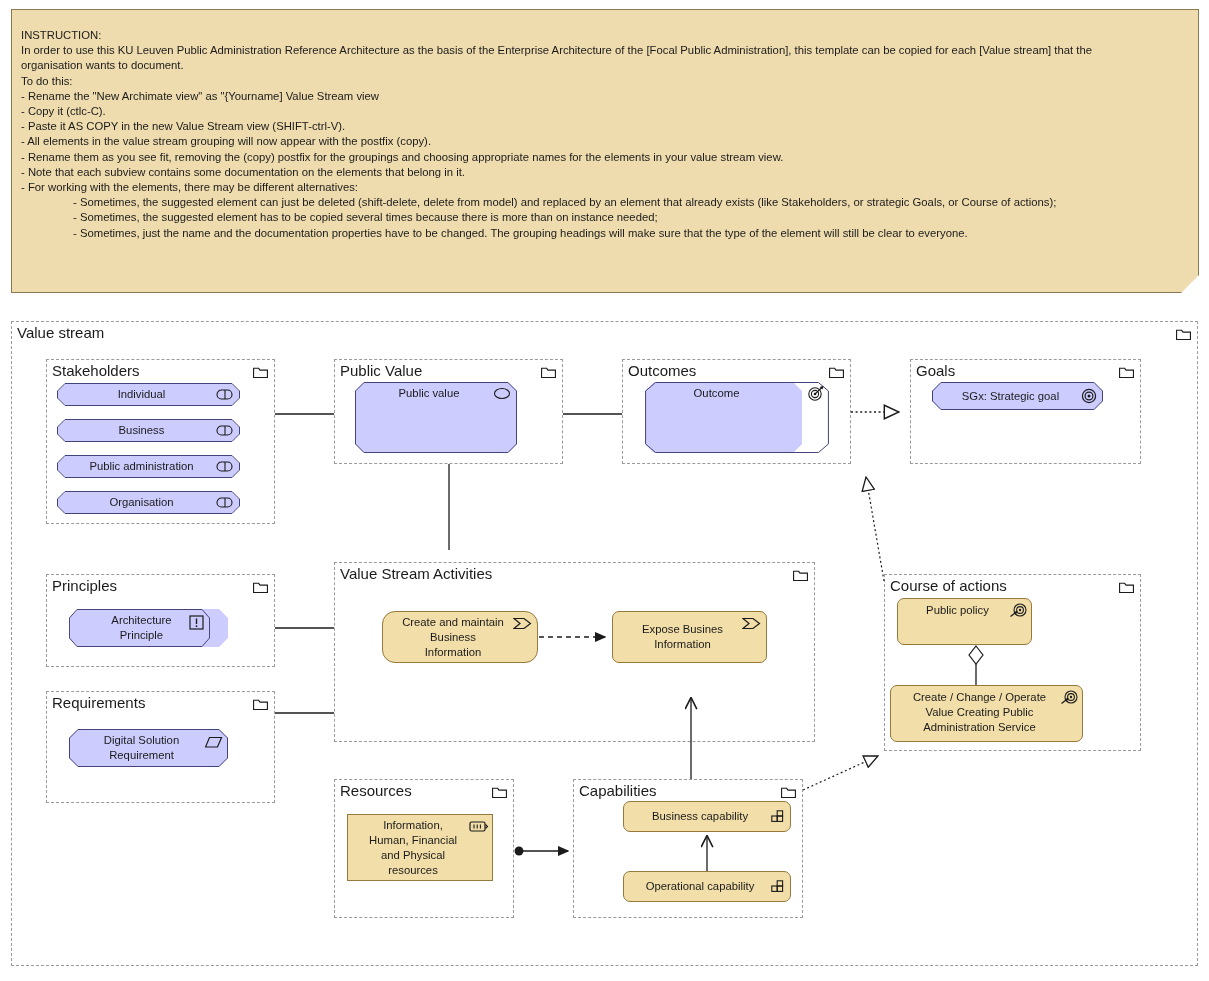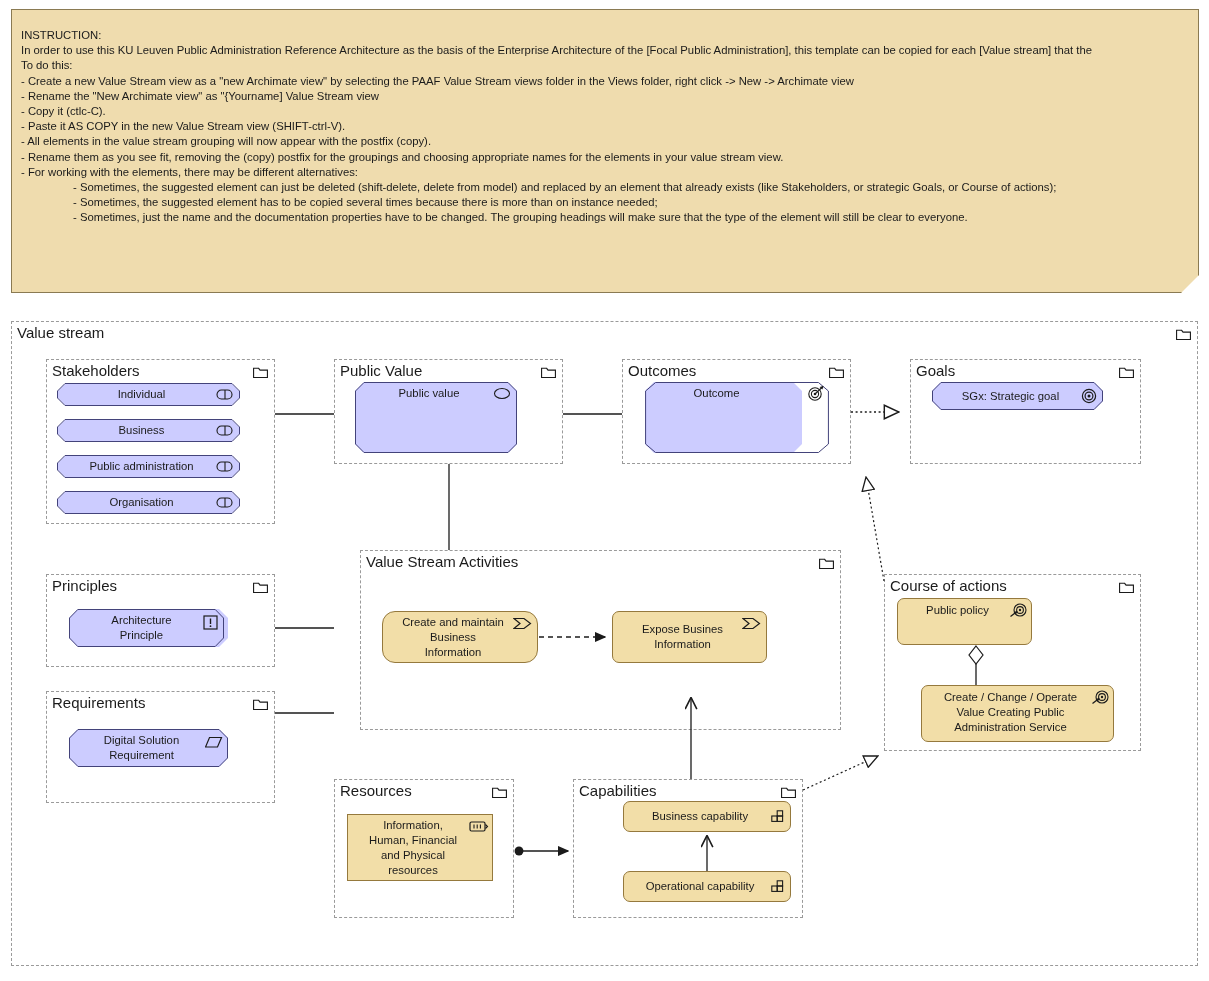--- a/index.html
+++ b/index.html
@@ -103,27 +103,28 @@
   #wires { position: absolute; left: 0; top: 0; width: 1209px; height: 981px; pointer-events: none; }
 </style>
 </head>
 <body>
 
 <div id="canvas">
 
   <div class="note">
     <div class="note-line">INSTRUCTION:</div>
     <div class="note-line">In order to use this KU Leuven Public Administration Reference Architecture as the basis of the Enterprise Architecture of the [Focal Public Administration], this template can be copied for each [Value stream] that the</div>
+    <div class="note-line">organisation wants to document.</div>
     <div class="note-line">To do this:</div>
-    <div class="note-line">- Create a new Value Stream view as a "new Archimate view" by selecting the PAAF Value Stream views folder in the Views folder, right click -&gt; New -&gt; Archimate view</div>
     <div class="note-line">- Rename the "New Archimate view" as "{Yourname] Value Stream view</div>
     <div class="note-line">- Copy it (ctlc-C).</div>
     <div class="note-line">- Paste it AS COPY in the new Value Stream view (SHIFT-ctrl-V).</div>
     <div class="note-line">- All elements in the value stream grouping will now appear with the postfix (copy).</div>
     <div class="note-line">- Rename them as you see fit, removing the (copy) postfix for the groupings and choosing appropriate names for the elements in your value stream view.</div>
+    <div class="note-line">- Note that each subview contains some documentation on the elements that belong in it.</div>
     <div class="note-line">- For working with the elements, there may be different alternatives:</div>
     <div class="note-line indent">- Sometimes, the suggested element can just be deleted (shift-delete, delete from model) and replaced by an element that already exists (like Stakeholders, or strategic Goals, or Course of actions);</div>
     <div class="note-line indent">- Sometimes, the suggested element has to be copied several times because there is more than on instance needed;</div>
     <div class="note-line indent">- Sometimes, just the name and the documentation properties have to be changed. The grouping headings will make sure that the type of the element will still be clear to everyone.</div>
   </div>
 
   <div class="group outer" style="left:11px; top:321px; width:1187px; height:645px;">
     <span class="group-label">Value stream</span>
     <svg class="folder-icon" viewBox="0 0 16 13">
       <path d="M0.5 12.5 V2.5 H6 L7.5 4.5 H15.5 V12.5 Z" fill="none" stroke="#1b1b1b" stroke-width="1.2"></path>
@@ -252,21 +253,21 @@
     </svg>
   </div>
 
   <div class="group" style="left:46px; top:574px; width:229px; height:93px;">
     <span class="group-label">Principles</span>
     <svg class="folder-icon" viewBox="0 0 16 13">
       <path d="M0.5 12.5 V2.5 H6 L7.5 4.5 H15.5 V12.5 Z" fill="none" stroke="#1b1b1b" stroke-width="1.2"></path>
     </svg>
   </div>
 
-  <div class="oct-wrap" style="left:69px; top:609px; width:155px; height:38px;">
+  <div class="oct-wrap" style="left:69px; top:609px; width:141px; height:38px;">
     <div class="el mot oct" style="left:0;top:0;width:159px;height:38px;white-space:pre-line;">
       <span class="lbl">Architecture
 Principle</span>
     </div>
     <svg class="octborder" viewBox="0 0 159 38" preserveAspectRatio="none">
       <polygon points="9,0.5 150,0.5 158.5,9 158.5,29 150,37.5 9,37.5 0.5,29 0.5,9" fill="none" stroke="#43437A" stroke-width="1" vector-effect="non-scaling-stroke"></polygon>
     </svg>
     <svg style="position:absolute;right:6px;top:6px;width:15px;height:15px;" viewBox="0 0 15 15">
       <rect x="1" y="1" width="13" height="13" fill="none" stroke="#1b1b1b" stroke-width="1.2"></rect>
       <line x1="7.5" y1="3.5" x2="7.5" y2="9" stroke="#1b1b1b" stroke-width="1.4"></line>
@@ -287,21 +288,21 @@
 Requirement</span>
     </div>
     <svg class="octborder" viewBox="0 0 159 38" preserveAspectRatio="none">
       <polygon points="9,0.5 150,0.5 158.5,9 158.5,29 150,37.5 9,37.5 0.5,29 0.5,9" fill="none" stroke="#43437A" stroke-width="1" vector-effect="non-scaling-stroke"></polygon>
     </svg>
     <svg style="position:absolute;right:5px;top:7px;width:18px;height:13px;" viewBox="0 0 18 13">
       <polygon points="4.5,1.5 16.5,1.5 12.5,11 0.5,11" fill="none" stroke="#1b1b1b" stroke-width="1.2"></polygon>
     </svg>
   </div>
 
-  <div class="group" style="left:334px; top:550px; width:481px; height:180px;margin-left:26px;">
+  <div class="group" style="left:334px; top:562px; width:481px; height:180px;">
     <span class="group-label">Value Stream Activities</span>
     <svg class="folder-icon" viewBox="0 0 16 13">
       <path d="M0.5 12.5 V2.5 H6 L7.5 4.5 H15.5 V12.5 Z" fill="none" stroke="#1b1b1b" stroke-width="1.2"></path>
     </svg>
   </div>
 
   <div class="el biz rounded" style="left:382px; top:611px; width:156px; height:52px; white-space:pre-line; align-items:center;border-radius:13px;">
     <span class="lbl">Create and maintain
 Business
 Information</span>
@@ -329,21 +330,21 @@
     <span class="lbl">Public policy</span>
     <svg class="elicon" style="right:3px;top:3px;width:19px;height:16px;" viewBox="0 0 19 16">
       <circle cx="11" cy="8" r="6" fill="none" stroke="#1b1b1b" stroke-width="1.1"></circle>
       <circle cx="11" cy="8" r="3.4" fill="none" stroke="#1b1b1b" stroke-width="1.1"></circle>
       <circle cx="11" cy="8" r="1.2" fill="#1b1b1b"></circle>
       <line x1="1.5" y1="14.5" x2="8" y2="9.5" stroke="#1b1b1b" stroke-width="1.3"></line>
       <path d="M8.6 9 L4.6 10 L7 12.6 Z" fill="#1b1b1b"></path>
     </svg>
   </div>
 
-  <div class="el biz rounded" style="left:921px; top:685px; width:193px; height:57px; white-space:pre-line; align-items:flex-start; padding-top:4px;">
+  <div class="el biz rounded" style="left:890px; top:685px; width:193px; height:57px; white-space:pre-line; align-items:flex-start; padding-top:4px;">
     <span class="lbl">Create / Change / Operate
 Value Creating Public
 Administration Service</span>
     <svg class="elicon" style="right:3px;top:3px;width:19px;height:16px;" viewBox="0 0 19 16">
       <circle cx="11" cy="8" r="6" fill="none" stroke="#1b1b1b" stroke-width="1.1"></circle>
       <circle cx="11" cy="8" r="3.4" fill="none" stroke="#1b1b1b" stroke-width="1.1"></circle>
       <circle cx="11" cy="8" r="1.2" fill="#1b1b1b"></circle>
       <line x1="1.5" y1="14.5" x2="8" y2="9.5" stroke="#1b1b1b" stroke-width="1.3"></line>
       <path d="M8.6 9 L4.6 10 L7 12.6 Z" fill="#1b1b1b"></path>
     </svg>

